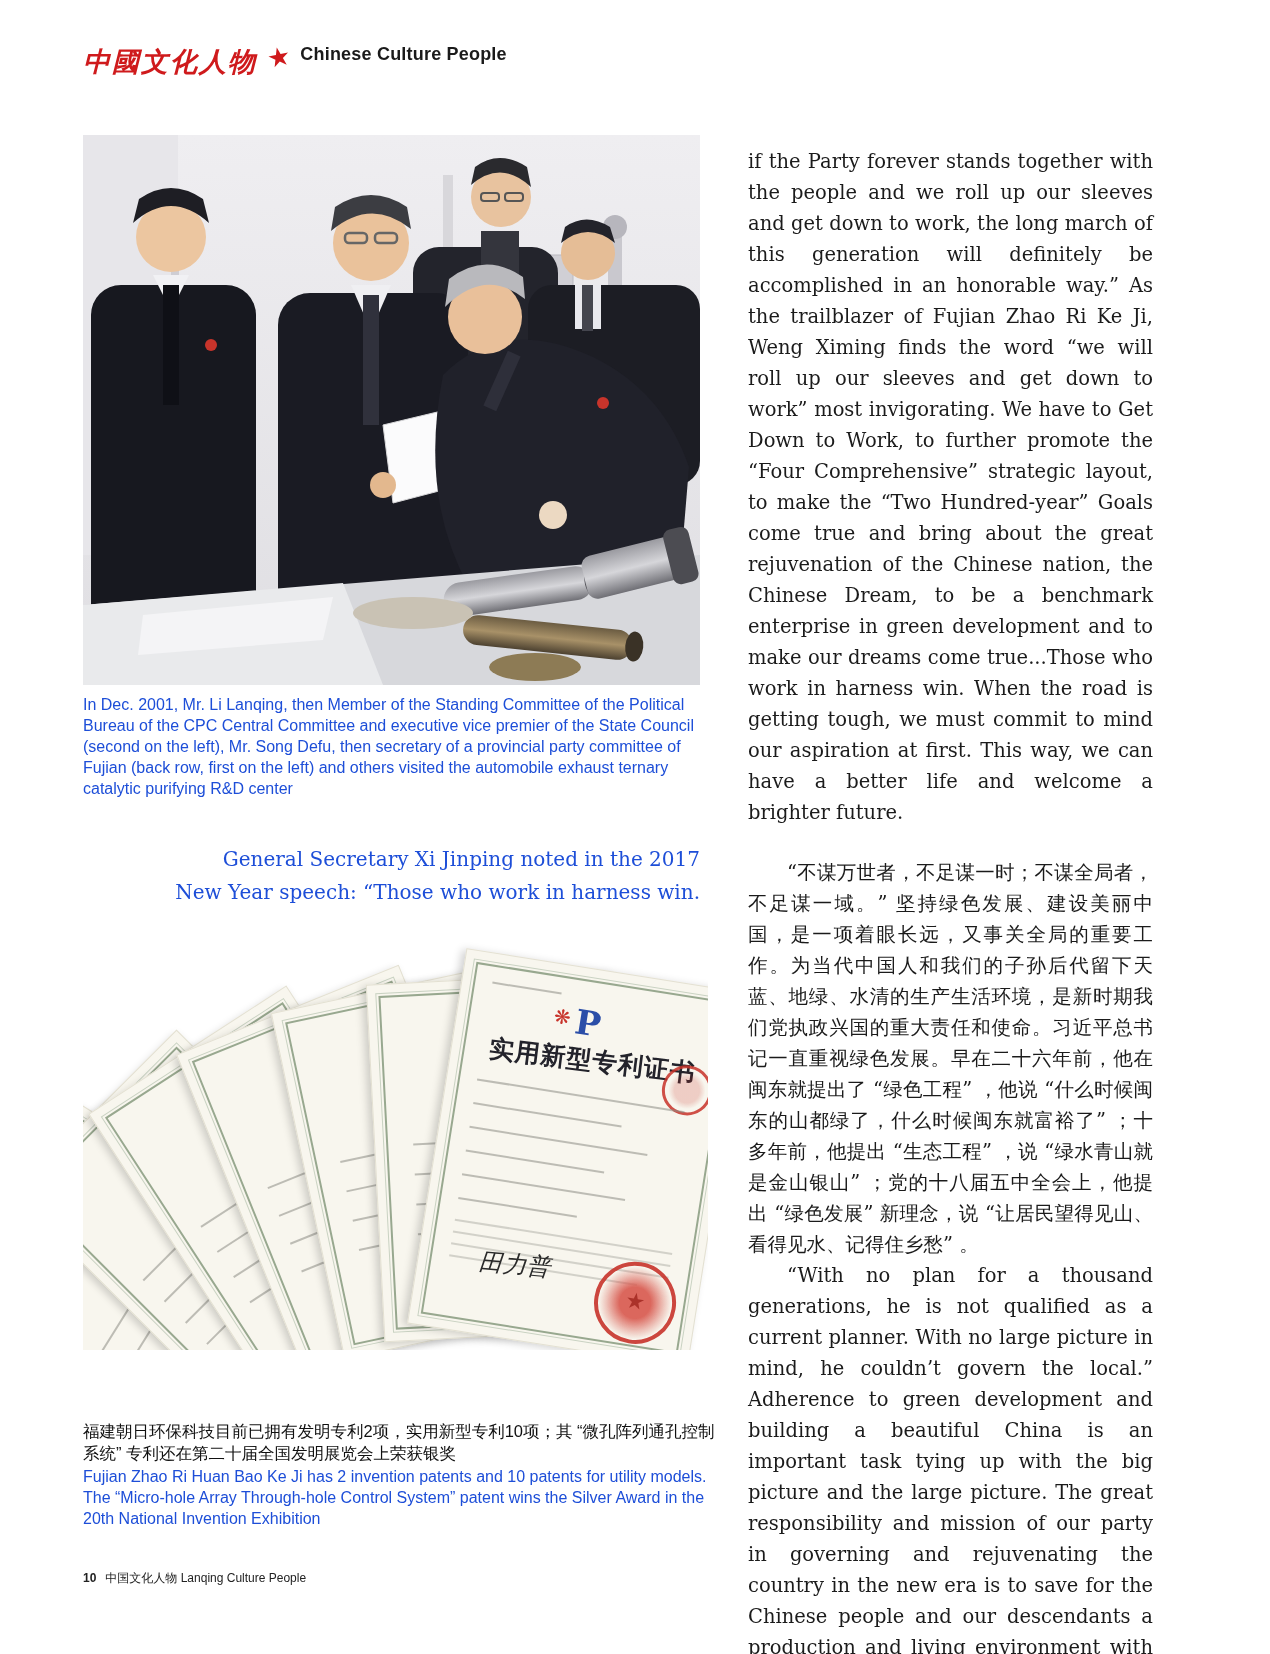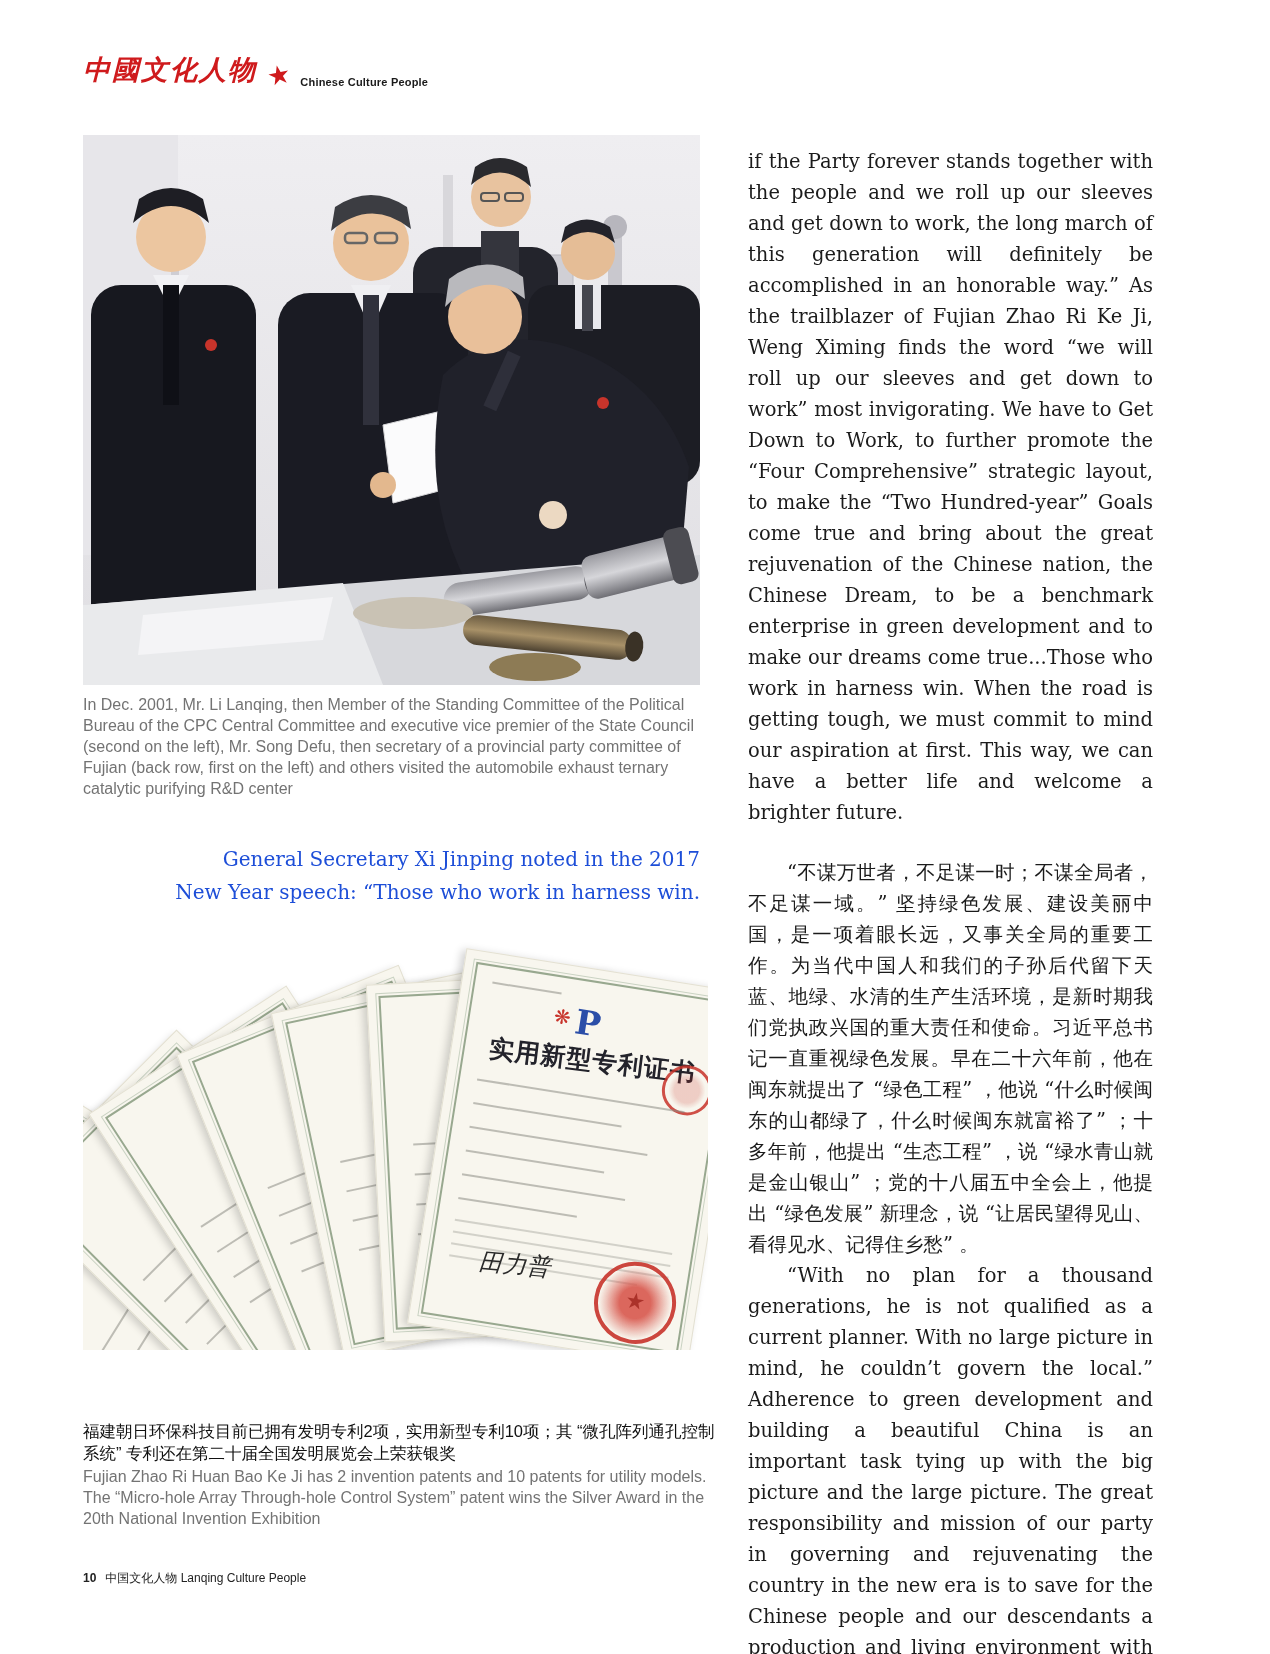--- a/index.html
+++ b/index.html
@@ -1,35 +1,35 @@
 <!DOCTYPE html>
 <html><head>
 <meta charset="utf-8">
 <style>
   html,body{margin:0;padding:0;}
   body{
     width:1270px;height:1654px;position:relative;background:#ffffff;
     font-family:"Liberation Sans",sans-serif;color:#111;overflow:hidden;
   }
   
-  .header{position:absolute;left:83px;top:44px;display:flex;align-items:flex-end;gap:10px;}
+  .header{position:absolute;left:83px;top:44px;display:flex;align-items:flex-start;gap:10px;}
   .logo-cn{
     font-family:"DejaVu Serif",serif;font-weight:bold;font-style:italic;
     font-size:27px;color:#cf1a1c;letter-spacing:2px;white-space:nowrap;
   }
   .logo-star{color:#cf1a1c;font-size:26px;line-height:1;transform:rotate(-12deg);}
-  .logo-en{font-size:11px;font-weight:bold;color:#1a1a1a;letter-spacing:.2px;margin-top:32px;}
+  .logo-en{font-size:18px;font-weight:bold;color:#1a1a1a;letter-spacing:.2px;}
 
   
   .photo{position:absolute;left:83px;top:135px;width:617px;height:550px;overflow:hidden;background:#ececee;}
   .photo svg{display:block;}
 
   .photo-caption{position:absolute;left:83px;top:692px;width:622px;}
   .caption-cn{font-size:16.5px;line-height:22px;color:#101010;}
-  .caption-en{font-size:16px;line-height:21px;color:#737373;margin-top:2px;}
+  .caption-en{font-size:16px;line-height:21px;color:#1d4ed8;margin-top:2px;}
 
   .pullquote{
     position:absolute;left:83px;top:843px;width:617px;text-align:right;
     font-family:"DejaVu Serif",serif;font-size:20px;line-height:33px;color:#1d4ed8;
   }
   .pullquote div{white-space:nowrap;}
 
   
   .certs{position:absolute;left:83px;top:942px;width:625px;height:408px;overflow:hidden;}
   .sheet{

